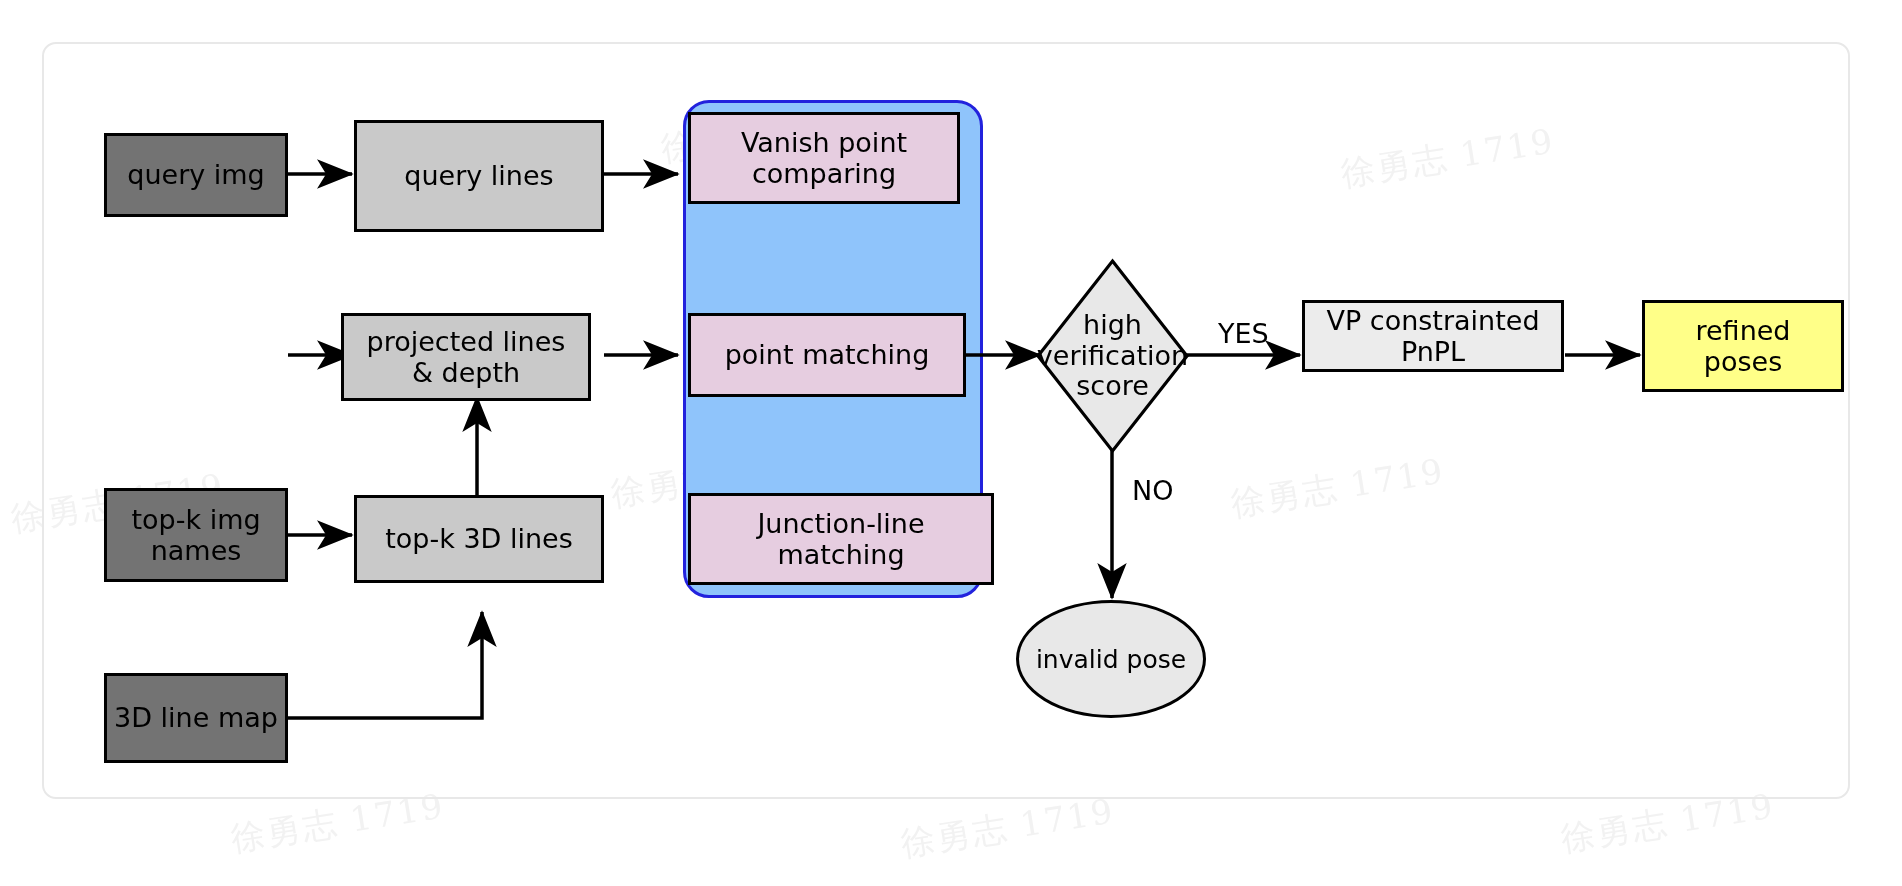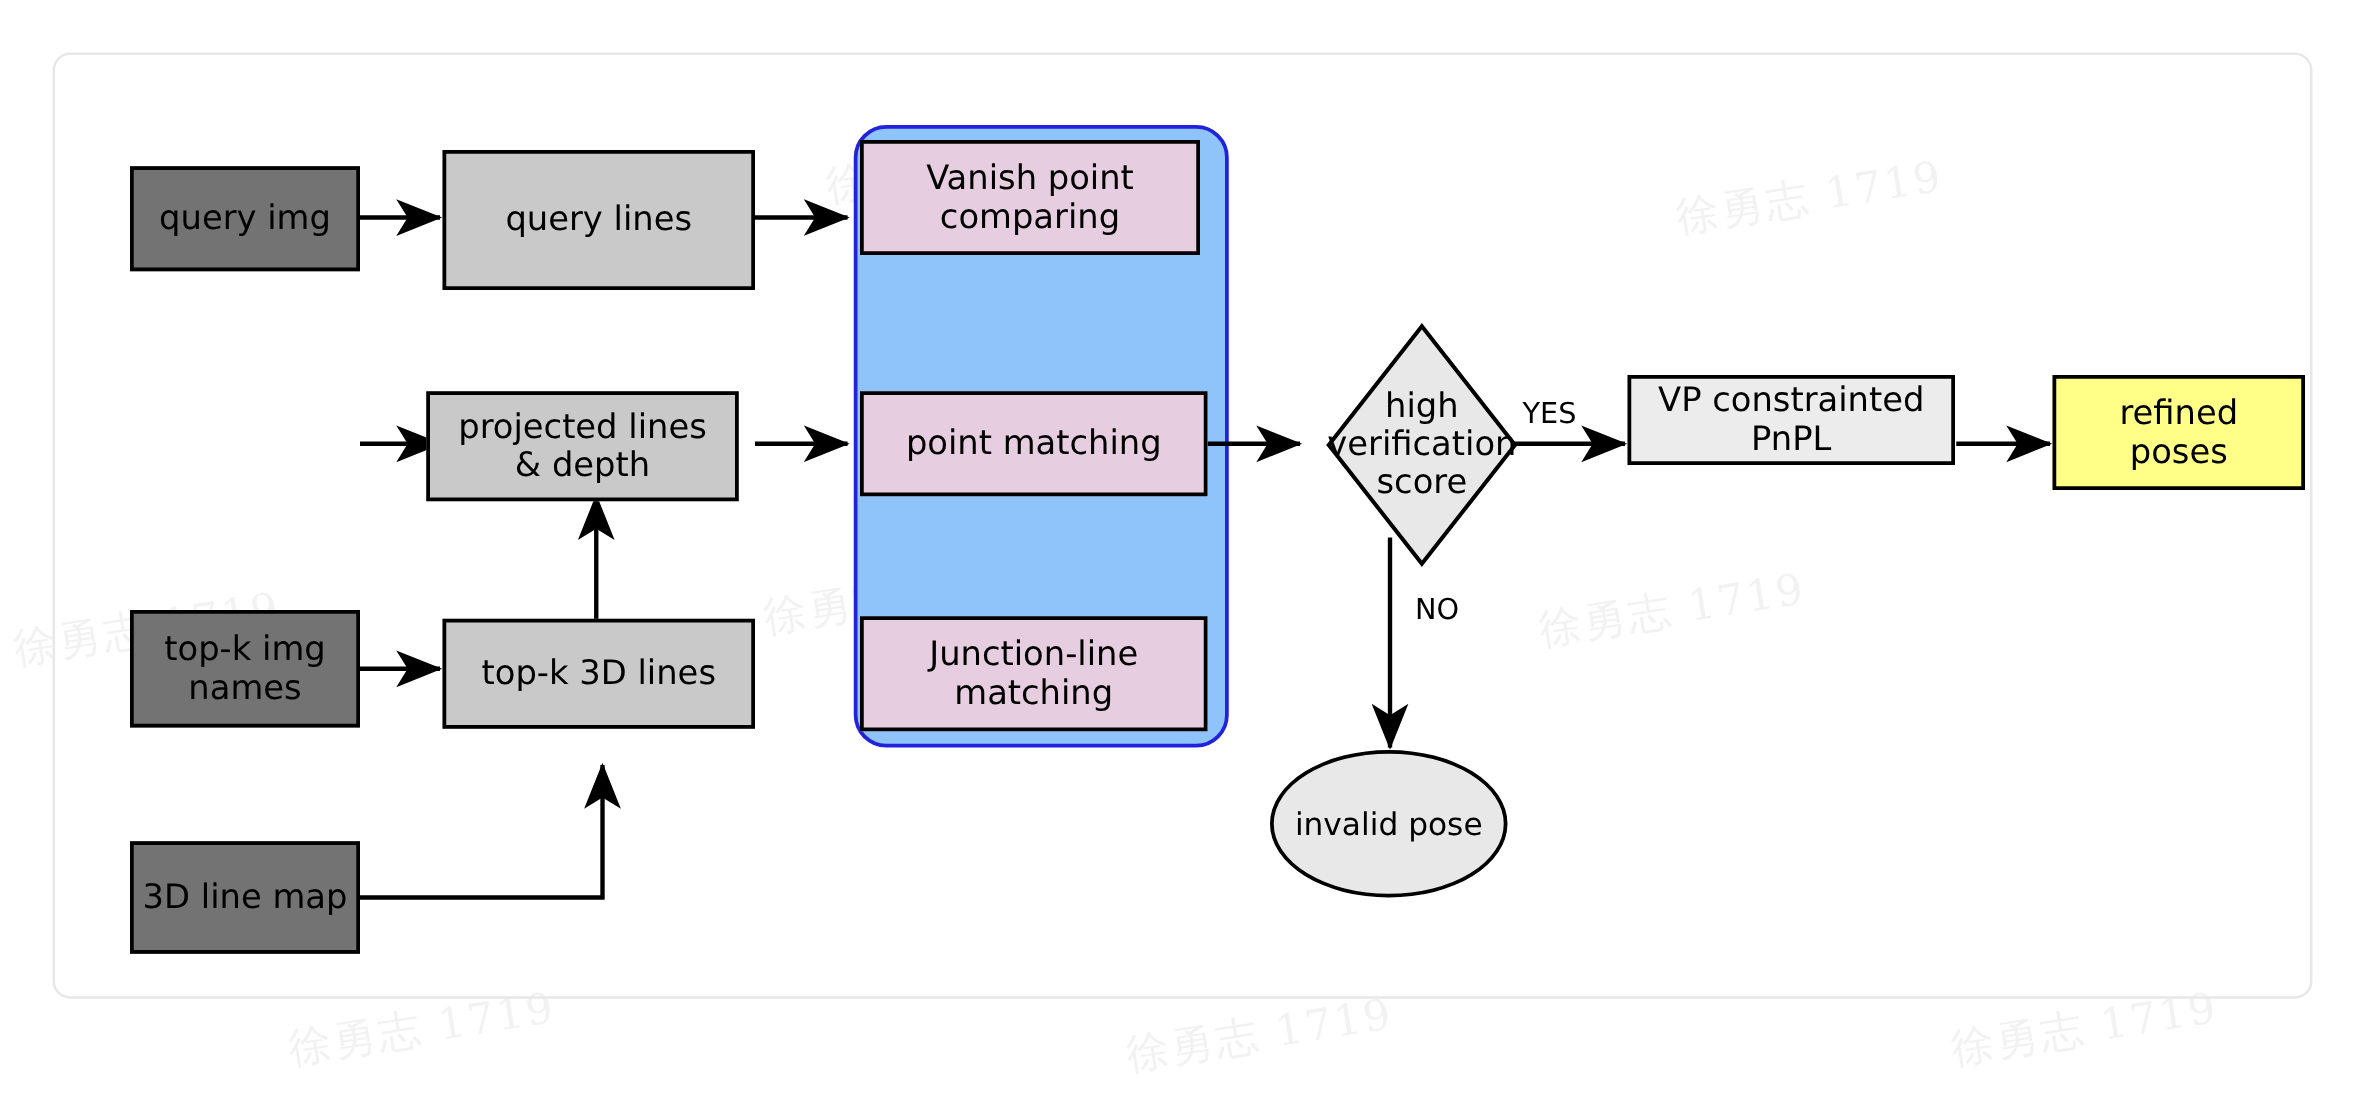--- a/index.html
+++ b/index.html
@@ -106,21 +106,21 @@
     display: flex;
     align-items: center;
     justify-content: center;
     font-size: 25px;
     color: #000;
   }
 
   
   .edge-label {
     position: absolute;
-    font-size: 23px;
+    font-size: 27px;
     color: #000;
     white-space: nowrap;
   }
 
   
   #edges {
     position: absolute;
     left: 0;
     top: 0;
     width: 1902px;
@@ -191,24 +191,24 @@
   <div class="node gray" style="left:341px; top:313px; width:250px; height:88px;">projected lines
 &amp; depth</div>
 
   <div class="node gray" style="left:354px; top:495px; width:250px; height:88px;">top-k 3D lines</div>
 
   <div class="node pink" style="left:688px; top:112px; width:272px; height:92px;">Vanish point
 comparing</div>
 
   <div class="node pink" style="left:688px; top:313px; width:278px; height:84px;">point matching</div>
 
-  <div class="node pink" style="left:688px; top:493px; width:278px; height:92px;">Junction-line
+  <div class="node pink" style="left:688px; top:493px; width:306px; height:92px;">Junction-line
 matching</div>
 
-  <div class="diamond-wrap" style="left:1035px; top:258px; width:155px; height:196px;margin-left:25px;">
+  <div class="diamond-wrap" style="left:1035px; top:258px; width:155px; height:196px;">
     <svg class="diamond-shape" viewBox="0 0 155 196" xmlns="http://www.w3.org/2000/svg">
       <polygon points="77.5,3 152,98 77.5,193 3,98" fill="#e8e8e8" stroke="#000" stroke-width="3.2"></polygon>
     </svg>
     <div class="diamond-label">high
 verification
 score</div>
   </div>
 
   <div class="edge-label" style="left:1218px; top:318px;">YES</div>
   <div class="edge-label" style="left:1132px; top:475px;">NO</div>

